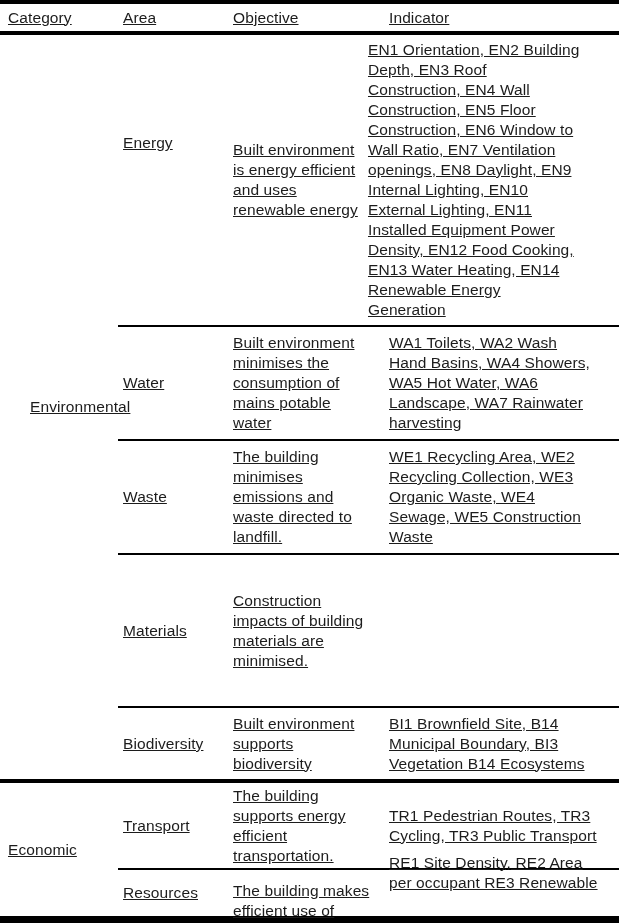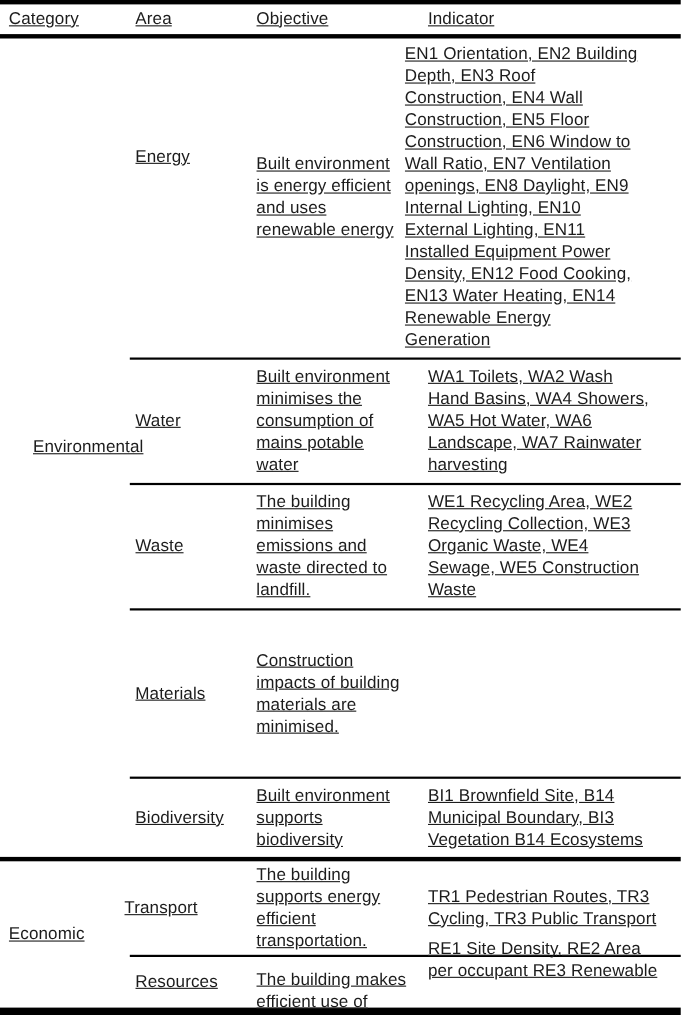--- a/index.html
+++ b/index.html
@@ -106,21 +106,21 @@
 minimised.</div>
 
   <div class="cell" style="left:123px; top:708px; width:100px; height:71px;">Biodiversity</div>
   <div class="cell" style="left:233px; top:708px; width:147px; height:71px;">Built environment
 supports
 biodiversity</div>
   <div class="cell" style="left:389px; top:708px; width:226px; height:71px;">BI1 Brownfield Site, B14
 Municipal Boundary, BI3
 Vegetation B14 Ecosystems</div>
 
-  <div class="cell" style="left:113px; top:783px; width:100px; height:85px;text-align:center;">Transport</div>
+  <div class="cell" style="left:123px; top:783px; width:100px; height:85px;text-align:center;">Transport</div>
   <div class="cell" style="left:233px; top:783px; width:147px; height:85px;">The building
 supports energy
 efficient
 transportation.</div>
   <div class="cell" style="left:389px; top:783px; width:226px; height:85px;">TR1 Pedestrian Routes, TR3
 Cycling, TR3 Public Transport</div>
 
   <div class="cell" style="left:123px; top:870px; width:100px; height:46px;">Resources</div>
   <div class="cell" style="left:233px; top:870px; width:147px; height:62px;">The building makes
 efficient use of</div>

